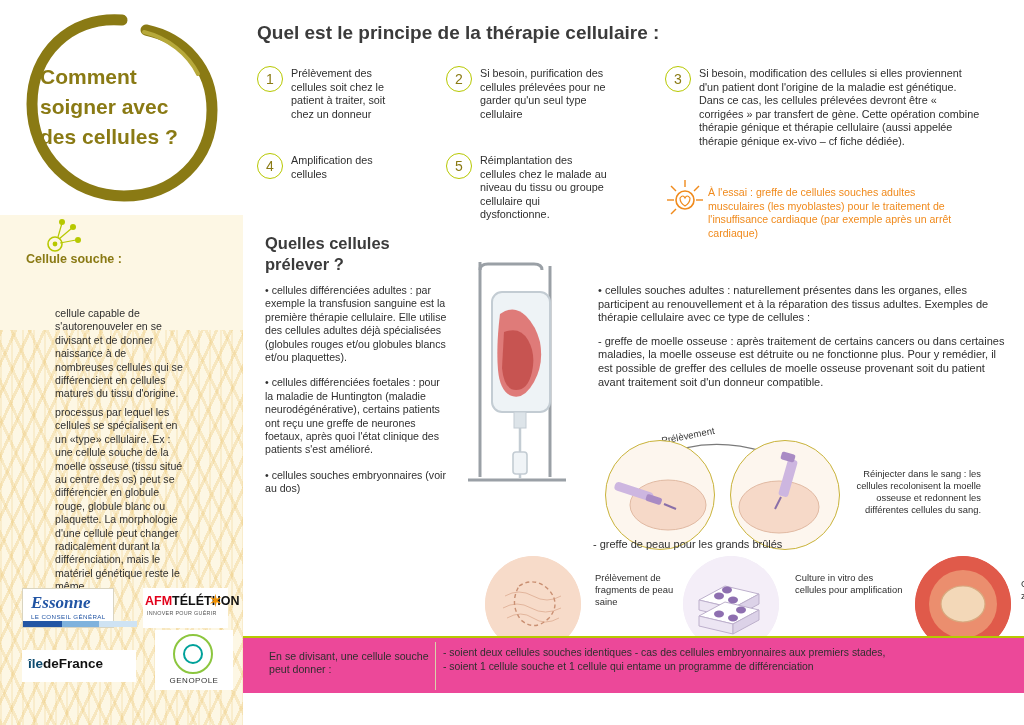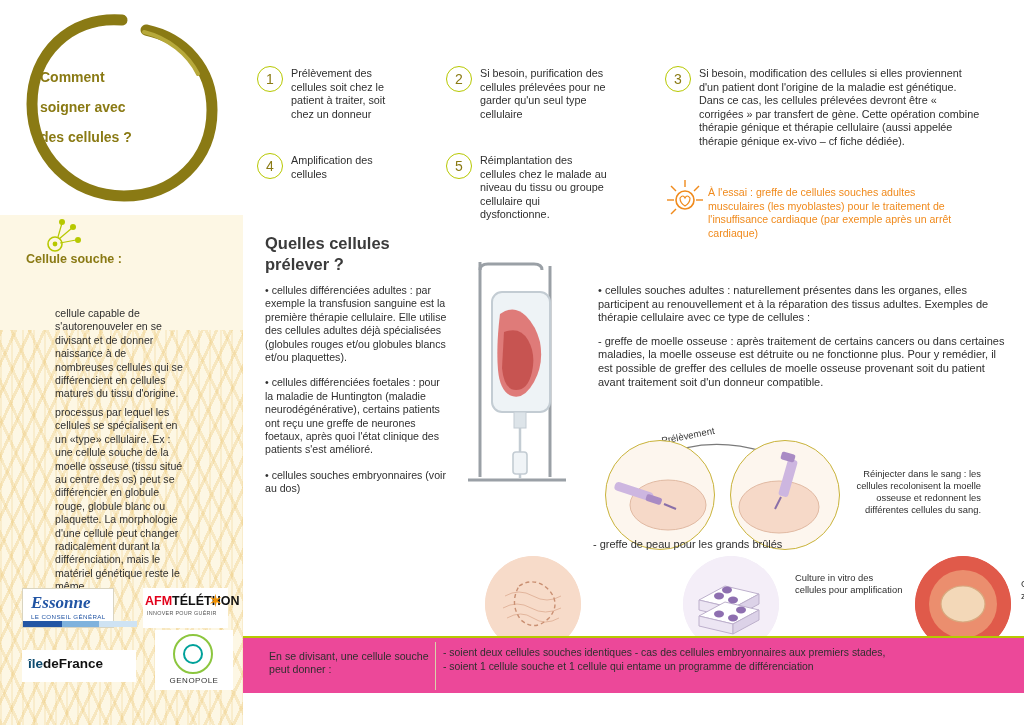--- a/index.html
+++ b/index.html
@@ -26,21 +26,21 @@
   }
   .sidebar-white-top {
     position: absolute; left: 0; top: 0; width: 243px; height: 215px; background: #ffffff;
   }
 
   .ring {
     position: absolute; left: 18px; top: 10px; width: 206px; height: 195px;
   }
   .title-block {
     position: absolute; left: 40px; top: 62px; width: 175px;
-    color: #8a7a14; font-size: 14px; line-height: 30px; font-weight: bold;
+    color: #8a7a14; font-size: 21px; line-height: 30px; font-weight: bold;
   }
 
   .sc-icon { position: absolute; left: 46px; top: 218px; width: 46px; height: 34px; }
 
   .sb-h1 {
     position: absolute; left: 26px; top: 252px; width: 200px;
     color: #8a7a14; font-size: 12.5px; font-weight: bold;
   }
   .sb-p1 {
     position: absolute; left: 55px; top: 268px; width: 130px;
@@ -233,20 +233,21 @@
     <div class="logo-genopole">
       <div class="g-circle">
         <div class="g-inner"></div>
       </div>
       <div class="g-txt">GENOPOLE</div>
     </div>
   </div>
 
   <div class="main">
 
+    <div class="h-title">Quel est le principe de la thérapie cellulaire :</div>
 
     <div class="step" style="left:14px; top:66px; width:160px;">
       <div class="num">1</div>
       <div class="txt" style="width:118px;">Prélèvement des cellules soit chez le patient à traiter, soit chez un donneur</div>
     </div>
 
     <div class="step" style="left:203px; top:66px; width:170px;">
       <div class="num">2</div>
       <div class="txt" style="width:128px;">Si besoin, purification des cellules prélevées pour ne garder qu'un seul type cellulaire</div>
     </div>
@@ -340,20 +341,21 @@
       <svg viewBox="0 0 96 96" style="width:96px;height:96px;">
         <circle cx="48" cy="48" r="48" fill="#f7dbc9"></circle>
         <g stroke="#e2b59c" stroke-width="1" fill="none">
           <path d="M20 40 q14 -8 28 0 q14 8 28 0"></path>
           <path d="M18 52 q14 -8 28 0 q14 8 30 0"></path>
           <path d="M22 62 q14 -8 26 0 q12 8 26 0"></path>
         </g>
         <path d="M34 30 q16 -10 30 4 q12 14 0 28 q-14 14 -28 2 q-12 -16 -2 -34z" fill="none" stroke="#c98f72" stroke-width="1.4" stroke-dasharray="4 3"></path>
       </svg>
     </div>
+    <div class="cap" style="left:352px; top:572px; width:100px;">Prélèvement de fragments de peau saine</div>
 
     <div class="circ" style="left:440px; top:556px; width:96px; height:96px; background:#f2ecf6;">
       <svg viewBox="0 0 96 96" style="width:96px;height:96px;">
         <circle cx="48" cy="48" r="48" fill="#f4eef8"></circle>
         <g>
           <path d="M16 44 l26 -14 l34 8 l-26 14z" fill="#ffffff" stroke="#bdb0cc" stroke-width="1"></path>
           <path d="M16 44 l0 10 l34 8 l0 -10z" fill="#ece5f3" stroke="#bdb0cc" stroke-width="1"></path>
           <path d="M50 52 l26 -14 l0 10 l-26 14z" fill="#dcd2e8" stroke="#bdb0cc" stroke-width="1"></path>
           <path d="M16 60 l26 -14 l34 8 l-26 14z" fill="#ffffff" stroke="#bdb0cc" stroke-width="1"></path>
           <path d="M16 60 l0 10 l34 8 l0 -10z" fill="#ece5f3" stroke="#bdb0cc" stroke-width="1"></path>

